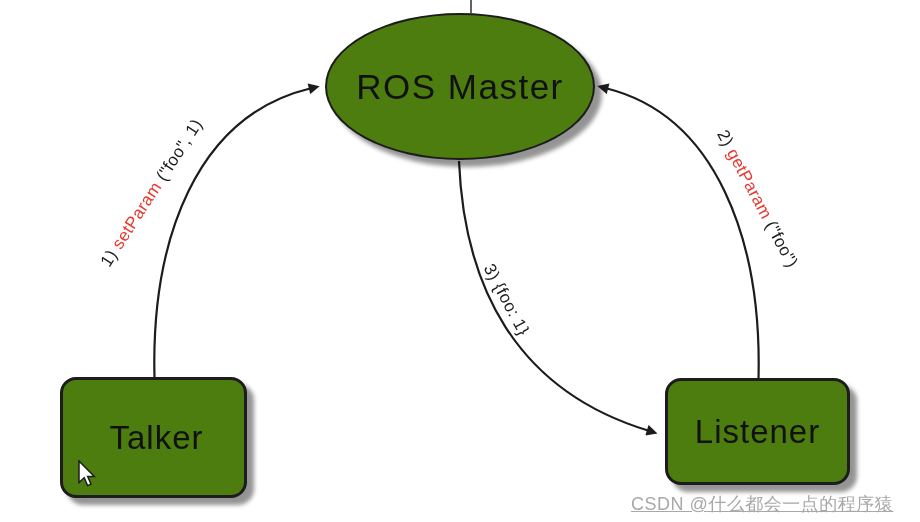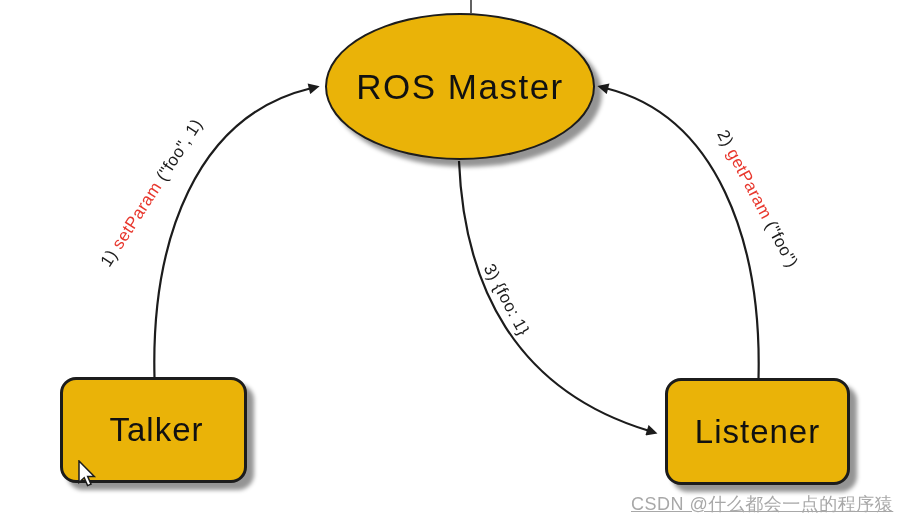--- a/index.html
+++ b/index.html
@@ -10,38 +10,38 @@
     overflow: hidden;
     font-family: "Liberation Sans", sans-serif;
   }
   svg.edges {
     position: absolute; left: 0; top: 0;
     width: 920px; height: 522px;
   }
   .node {
     position: absolute;
     display: flex; align-items: center; justify-content: center;
-    background: #eab308;
+    background: #4d7c0f;
     border: 3px solid #1c1c1c;
     box-shadow: 7px 7px 4px rgba(0,0,0,0.42);
     color: #111111;
     box-sizing: border-box;
     white-space: nowrap;
   }
   .node-ellipse {
     left: 325px; top: 13px; width: 270px; height: 147px;
     border-radius: 50%;
     border-width: 2.5px;
     font-size: 35px; letter-spacing: 1.5px;
   }
   .node-box {
     border-radius: 16px;
     font-size: 33px; letter-spacing: 1px;
   }
-  .node-talker   { left: 60px;  top: 377px; width: 187px; height: 106px; padding-left: 6px; }
+  .node-talker   { left: 60px;  top: 377px; width: 187px; height: 121px; padding-left: 6px; }
   .node-listener { left: 665px; top: 378px; width: 185px; height: 107px; }
   .edge-label {
     position: absolute;
     white-space: nowrap;
     font-size: 17px;
     color: #1c1c1c;
     letter-spacing: 0.4px;
   }
   .edge-label-1 { left: 152px; top: 193px; transform: translate(-50%,-50%) rotate(-57deg); }
   .edge-label-2 { left: 757px; top: 199px; transform: translate(-50%,-50%) rotate(62deg); }

